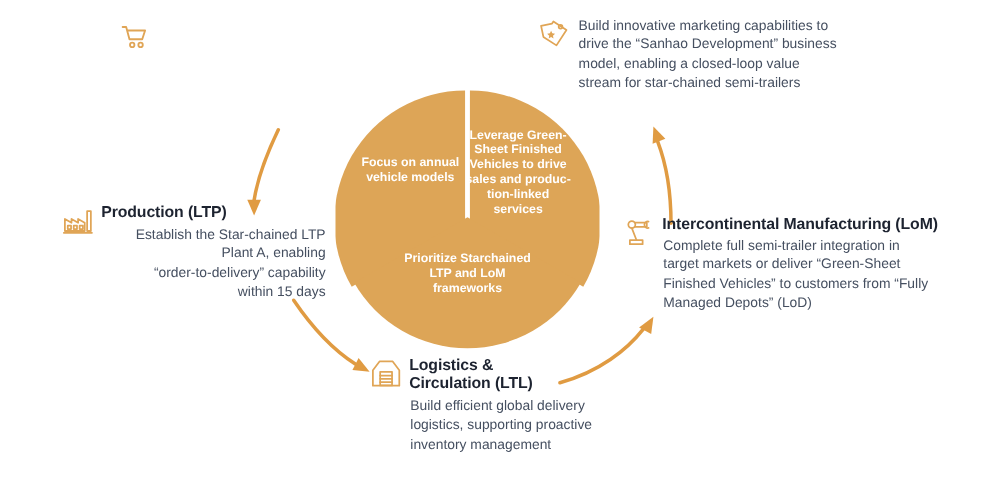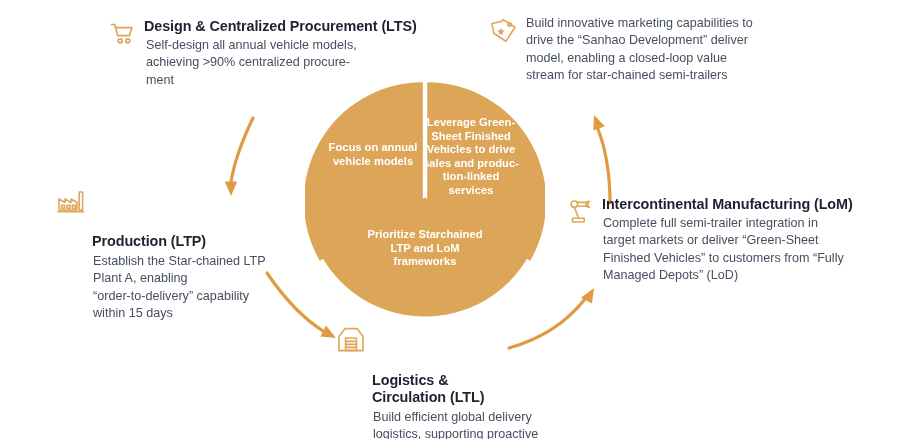--- a/index.html
+++ b/index.html
@@ -70,27 +70,27 @@
   }
 
   
   #callout-lts  { left: 108px; top: 18px;  width: 360px; }
   #callout-mkt  { left: 489px; top: 15px;  width: 330px; }
   #callout-ltp  { left: 56px;  top: 185px; width: 240px; }
   #callout-lom  { left: 566px; top: 196px; width: 330px; }
   #callout-ltl  { left: 336px; top: 324px; width: 250px; }
 
   #callout-ltp .c-title,
-  #callout-ltl .c-title { margin-bottom: 3px; margin-top: 48px; }
+  #callout-ltl .c-title { margin-bottom: 3px; }
   #callout-ltl .body { padding-top: 0px; }
 
   
   #callout-lts .c-desc { margin-left: 2px; }
   #callout-mkt .c-desc { margin-left: 1px; }
-  #callout-ltp .c-desc { margin-left: 1px; }
+  #callout-ltp .c-desc { margin-left: 16px; text-align: right; }
   #callout-lom .c-desc { margin-left: 1px; }
   #callout-ltl .c-desc { margin-left: 1px; }
 
   
   .arrows {
     position: absolute;
     left: 0; top: 0;
     width: 915px; height: 439px;
     pointer-events: none;
   }
@@ -152,39 +152,33 @@
   </div>
 
   <div class="callout" id="callout-lts">
     <span class="icon">
       <svg width="30" height="30" viewBox="0 0 30 30" fill="none" stroke="#E0A556" stroke-width="1.7" stroke-linecap="round" stroke-linejoin="round">
         <path d="M3.5 5.5 h3.2 l3.0 11.2 h11.6 l2.6 -8.0 h-15.4"></path>
         <circle cx="12.2" cy="21.8" r="2.0"></circle>
         <circle cx="19.8" cy="21.8" r="2.0"></circle>
       </svg>
     </span>
-    <div class="body">
-      <p class="c-title">Design &amp; Centralized Procurement (LTS)</p>
-      <p class="c-desc">Self-design all annual vehicle models,
-achieving &gt;90% centralized procure-
-ment</p>
-    </div>
   </div>
 
   <div class="callout" id="callout-mkt">
     <span class="icon">
       <svg width="30" height="30" viewBox="0 0 30 30" fill="none" stroke="#E0A556" stroke-width="1.6" stroke-linecap="round" stroke-linejoin="round">
         <path d="M16.4 3.6 L26.4 13.6 L14.6 25.4 L4.6 15.4 L4.6 5.2 L14.8 5.2 Z" transform="rotate(-12 15 14.5)"></path>
         <circle cx="20.6" cy="8.4" r="1.7"></circle>
         <path d="M12.0 12.0 l1.1 2.3 l2.5 0.3 l-1.9 1.8 l0.5 2.5 l-2.2 -1.2 l-2.2 1.2 l0.5 -2.5 l-1.9 -1.8 l2.5 -0.3 z" fill="#E0A556" stroke="none"></path>
       </svg>
     </span>
     <div class="body">
       <p class="c-desc">Build innovative marketing capabilities to
-drive the “Sanhao Development” deliver
+drive the “Sanhao Development” business
 model, enabling a closed-loop value
 stream for star-chained semi-trailers</p>
     </div>
   </div>
 
   <div class="callout" id="callout-ltp">
     <span class="icon">
       <svg width="30" height="30" viewBox="0 0 30 30" fill="none" stroke="#E0A556" stroke-width="1.6" stroke-linecap="round" stroke-linejoin="round">
         <path d="M3.0 24.0 L3.0 13.0 L9.0 16.5 L9.0 13.0 L15.0 16.5 L15.0 13.0 L21.0 16.5 L21.0 24.0 Z"></path>
         <path d="M23.2 24.0 L23.2 6.0 L26.6 6.0 L26.6 24.0 Z"></path>

